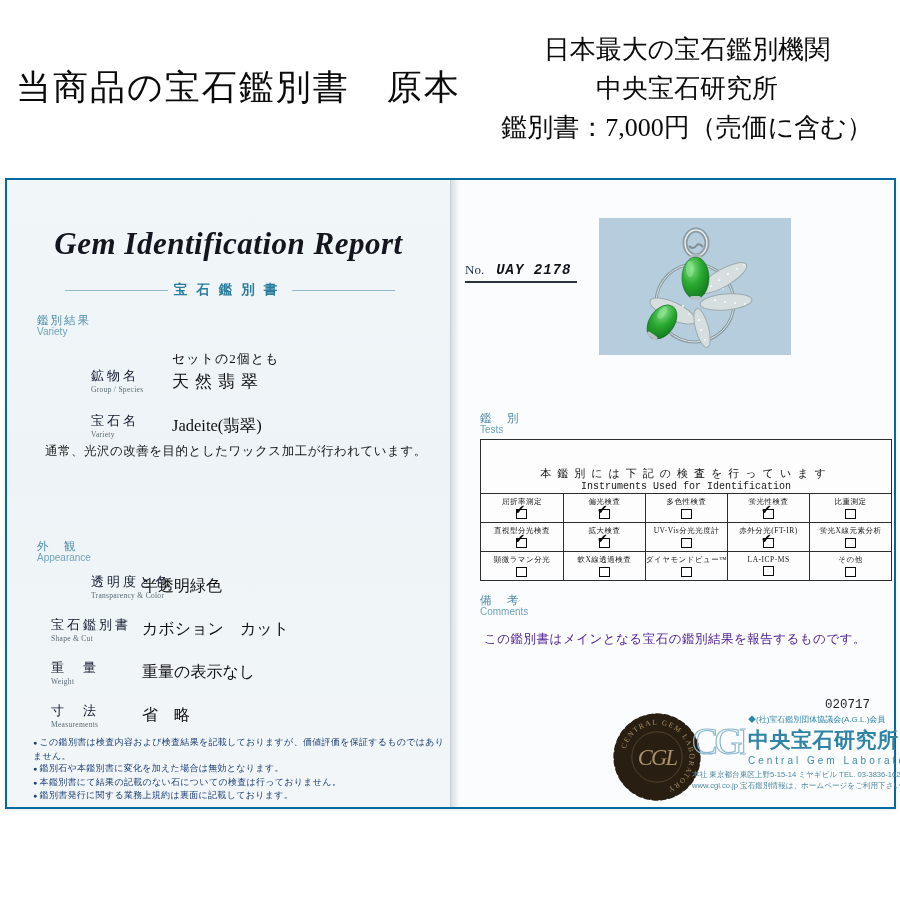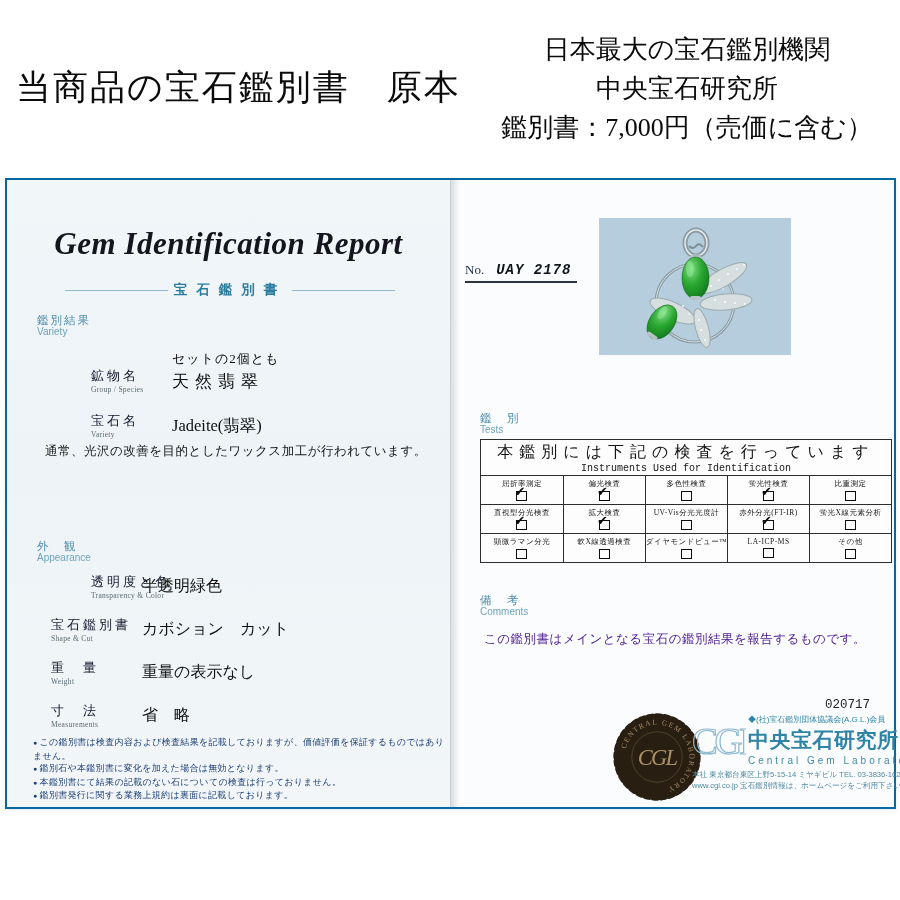--- a/index.html
+++ b/index.html
@@ -65,21 +65,21 @@
   .no-block .no-lbl{font-size:13px;color:#1d2b4a;}
   .no-block .no-val{font-family:"Liberation Mono","DejaVu Sans Mono",monospace;font-size:14px;font-weight:bold;letter-spacing:1px;color:#10151c;margin-left:8px;font-style:italic;}
   .photo{
     position:absolute;left:592px;top:38px;width:192px;height:137px;background:#b5cddc;
   }
   .photo svg{display:block;width:100%;height:100%;}
   .tests-table{
     position:absolute;left:473px;top:259px;width:410px;border:1.5px solid #2d2d2d;background:#fdfdfd;
   }
   .tt-head{border-bottom:1px solid #2d2d2d;text-align:center;padding:2px 0 1px 0;}
-  .tt-head .tjp{font-size:16px;letter-spacing:6px;color:#141414;}
+  .tt-head .tjp{font-size:11px;letter-spacing:6px;color:#141414;margin-top:24px;}
   .tt-head .ten{font-size:10px;font-family:"Liberation Mono","DejaVu Sans Mono",monospace;color:#141414;letter-spacing:0;}
   .tt-grid{display:grid;grid-template-columns:repeat(5,1fr);}
   .tcell{
     height:28px;text-align:center;border-left:1px solid #2d2d2d;border-top:1px solid #2d2d2d;
     overflow:visible;
   }
   .tcell:nth-child(5n+1){border-left:none;}
   .tcell:nth-child(-n+5){border-top:none;}
   .tc-label{font-size:7.5px;letter-spacing:0.5px;color:#141414;margin-top:3px;white-space:nowrap;}
   .cbx{

